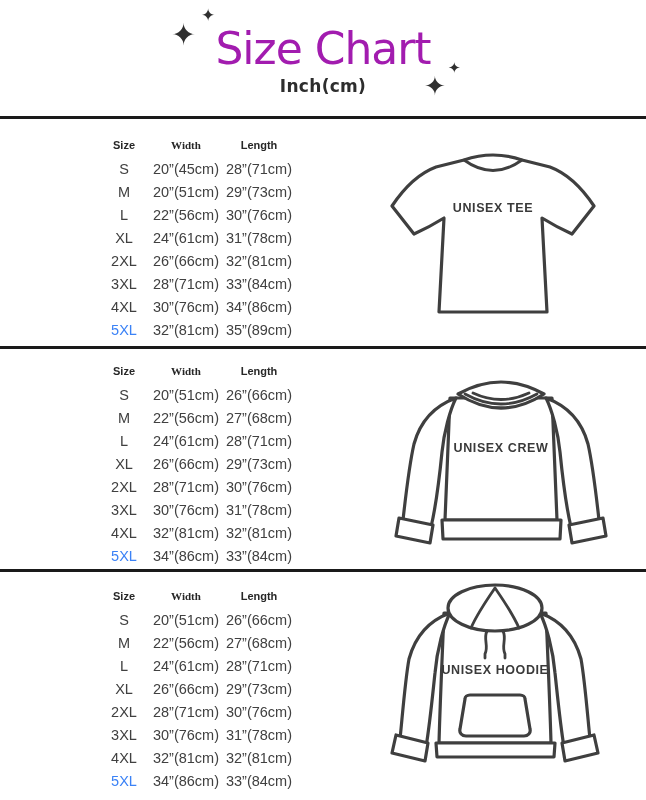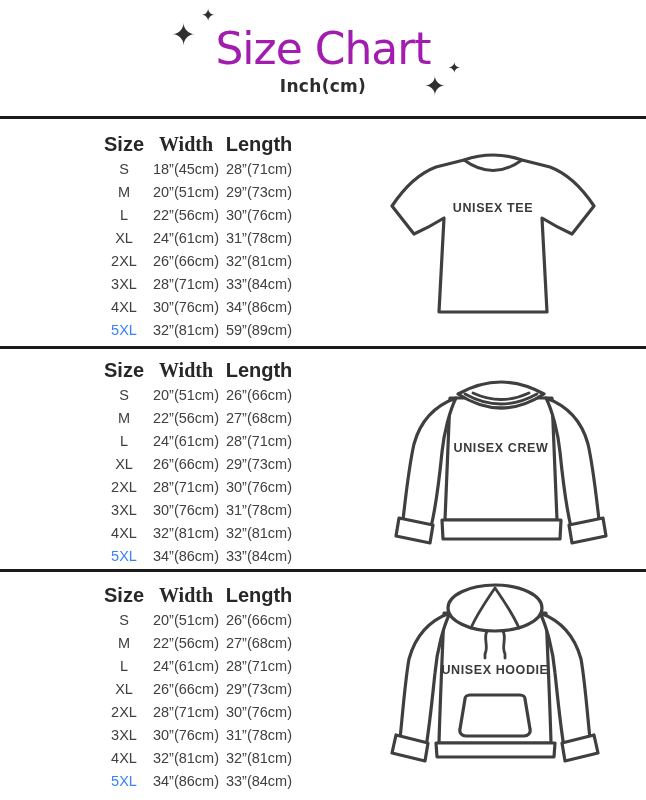--- a/index.html
+++ b/index.html
@@ -31,21 +31,21 @@
   .section { position:absolute; left:0; width:646px; }
   .sec1 { top:120px; height:226px; }
   .sec2 { top:350px; height:219px; }
   .sec3 { top:573px; height:227px; }
   
   .size-table { position:absolute; border-collapse:collapse; left:98px; }
   .sec1 .size-table { top:12px; }
   .sec2 .size-table { top:8px; }
   .sec3 .size-table { top:10px; }
   .size-table th {
-    font-size:20px; font-weight:bold; color:#272727;
+    font-size:11px; font-weight:bold; color:#272727;
     height:25px; text-align:center; vertical-align:middle;
   }
   .size-table td {
     font-size:14.5px; color:#404040;
     height:23px; text-align:center; vertical-align:middle; white-space:nowrap;
   }
   .col-size   { width:52px; }
   .col-width  { width:72px;font-family:Liberation Serif, serif; }
   .col-length { width:74px; }
   td.muted { color:#3b82f6; }
@@ -90,21 +90,21 @@
       <thead>
         <tr>
           <th class="col-size">Size</th>
           <th class="col-width">Width</th>
           <th class="col-length">Length</th>
         </tr>
       </thead>
       <tbody>
           <tr>
             <td>S</td>
-            <td>18”(45cm)</td>
+            <td>20”(45cm)</td>
             <td>28”(71cm)</td>
           </tr>
           <tr>
             <td>M</td>
             <td>20”(51cm)</td>
             <td>29”(73cm)</td>
           </tr>
           <tr>
             <td>L</td>
             <td>22”(56cm)</td>
@@ -126,21 +126,21 @@
             <td>33”(84cm)</td>
           </tr>
           <tr>
             <td>4XL</td>
             <td>30”(76cm)</td>
             <td>34”(86cm)</td>
           </tr>
           <tr>
             <td class="muted">5XL</td>
             <td>32”(81cm)</td>
-            <td>59”(89cm)</td>
+            <td>35”(89cm)</td>
           </tr>
         </tbody>
     </table>
 
     <svg class="illus tee" width="230" height="180" viewBox="0 0 230 180">
       <path class="ln" d="M86,14 L58,21 C42,27 26,42 14,60 L36,88 C47,83 58,77 66,72
            L61,166 L169,166 L164,72 C172,77 183,83 194,88 L216,60
            C204,42 188,27 172,21 L144,14 Q115,4 86,14 Z"></path>
       <path class="ln-open" d="M86,14 Q115,35 144,14"></path>
       <text class="garment-label" x="115" y="66">UNISEX TEE</text>

